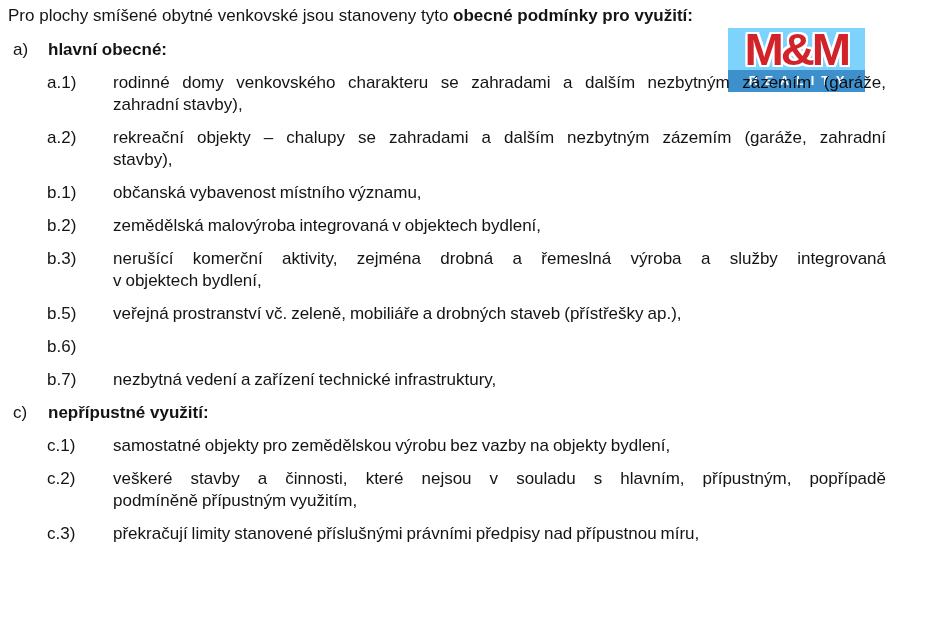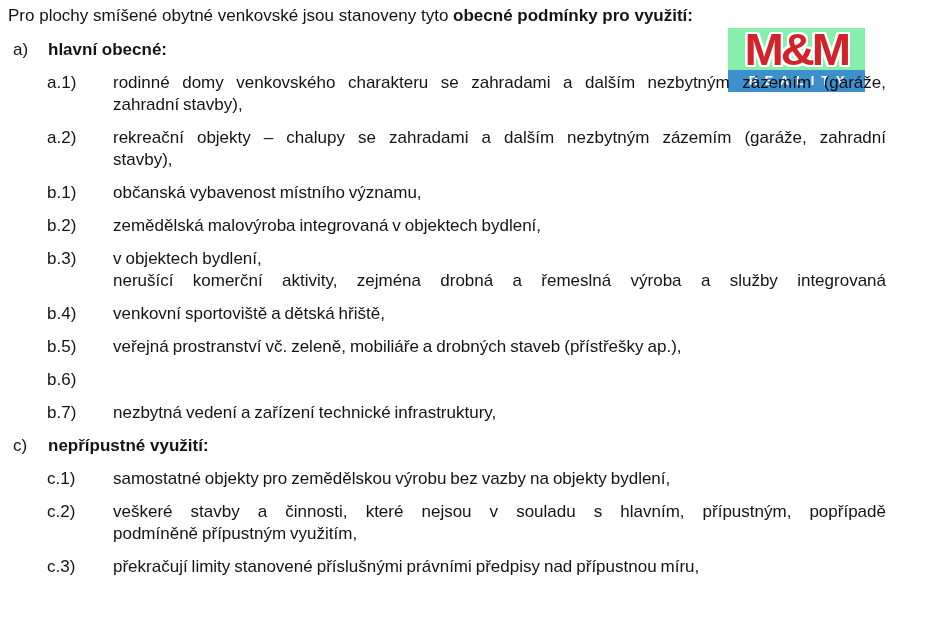--- a/index.html
+++ b/index.html
@@ -30,21 +30,21 @@
   .jline.last { text-align-last: left; }
 
   
   .logo {
     position: absolute; left: 728px; top: 28px; width: 137px;
     mix-blend-mode: multiply;
     font-family: "Liberation Sans", sans-serif;
     line-height: normal;
   }
   .logo-red {
-    height: 42px; background: #86efac;
+    height: 42px; background: #7dd3fc;
     display: flex; align-items: center; justify-content: center;
     overflow: hidden;
   }
   .logo-mm {
     font-weight: bold; font-size: 45px; line-height: 1;
     letter-spacing: -3px; color: #d2232b;
     transform: scaleX(1.05);
     text-shadow:
       -2px -2px 0 #fff,  2px -2px 0 #fff,
       -2px  2px 0 #fff,  2px  2px 0 #fff,
@@ -105,31 +105,25 @@
   <div class="item">
     <span class="item-label">b.2)</span>
     <div class="item-lines">
               <div class="jline last">zemědělská malovýroba integrovaná v objektech bydlení,</div>
             </div>
   </div>
 
   <div class="item">
     <span class="item-label">b.3)</span>
     <div class="item-lines">
+              <div class="jline">nerušící komerční aktivity, zejména drobná a řemeslná výroba a služby integrovaná</div>
               <div class="jline last">v&nbsp;objektech bydlení,</div>
-              <div class="jline">nerušící komerční aktivity, zejména drobná a řemeslná výroba a služby integrovaná</div>
             </div>
   </div>
 
-  <div class="item">
-    <span class="item-label">b.4)</span>
-    <div class="item-lines">
-              <div class="jline last">venkovní sportoviště a dětská hřiště,</div>
-            </div>
-  </div>
 
   <div class="item">
     <span class="item-label">b.5)</span>
     <div class="item-lines">
               <div class="jline last">veřejná prostranství vč. zeleně, mobiliáře a drobných staveb (přístřešky ap.),</div>
             </div>
   </div>
 
   <div class="item">
     <span class="item-label">b.6)</span>

